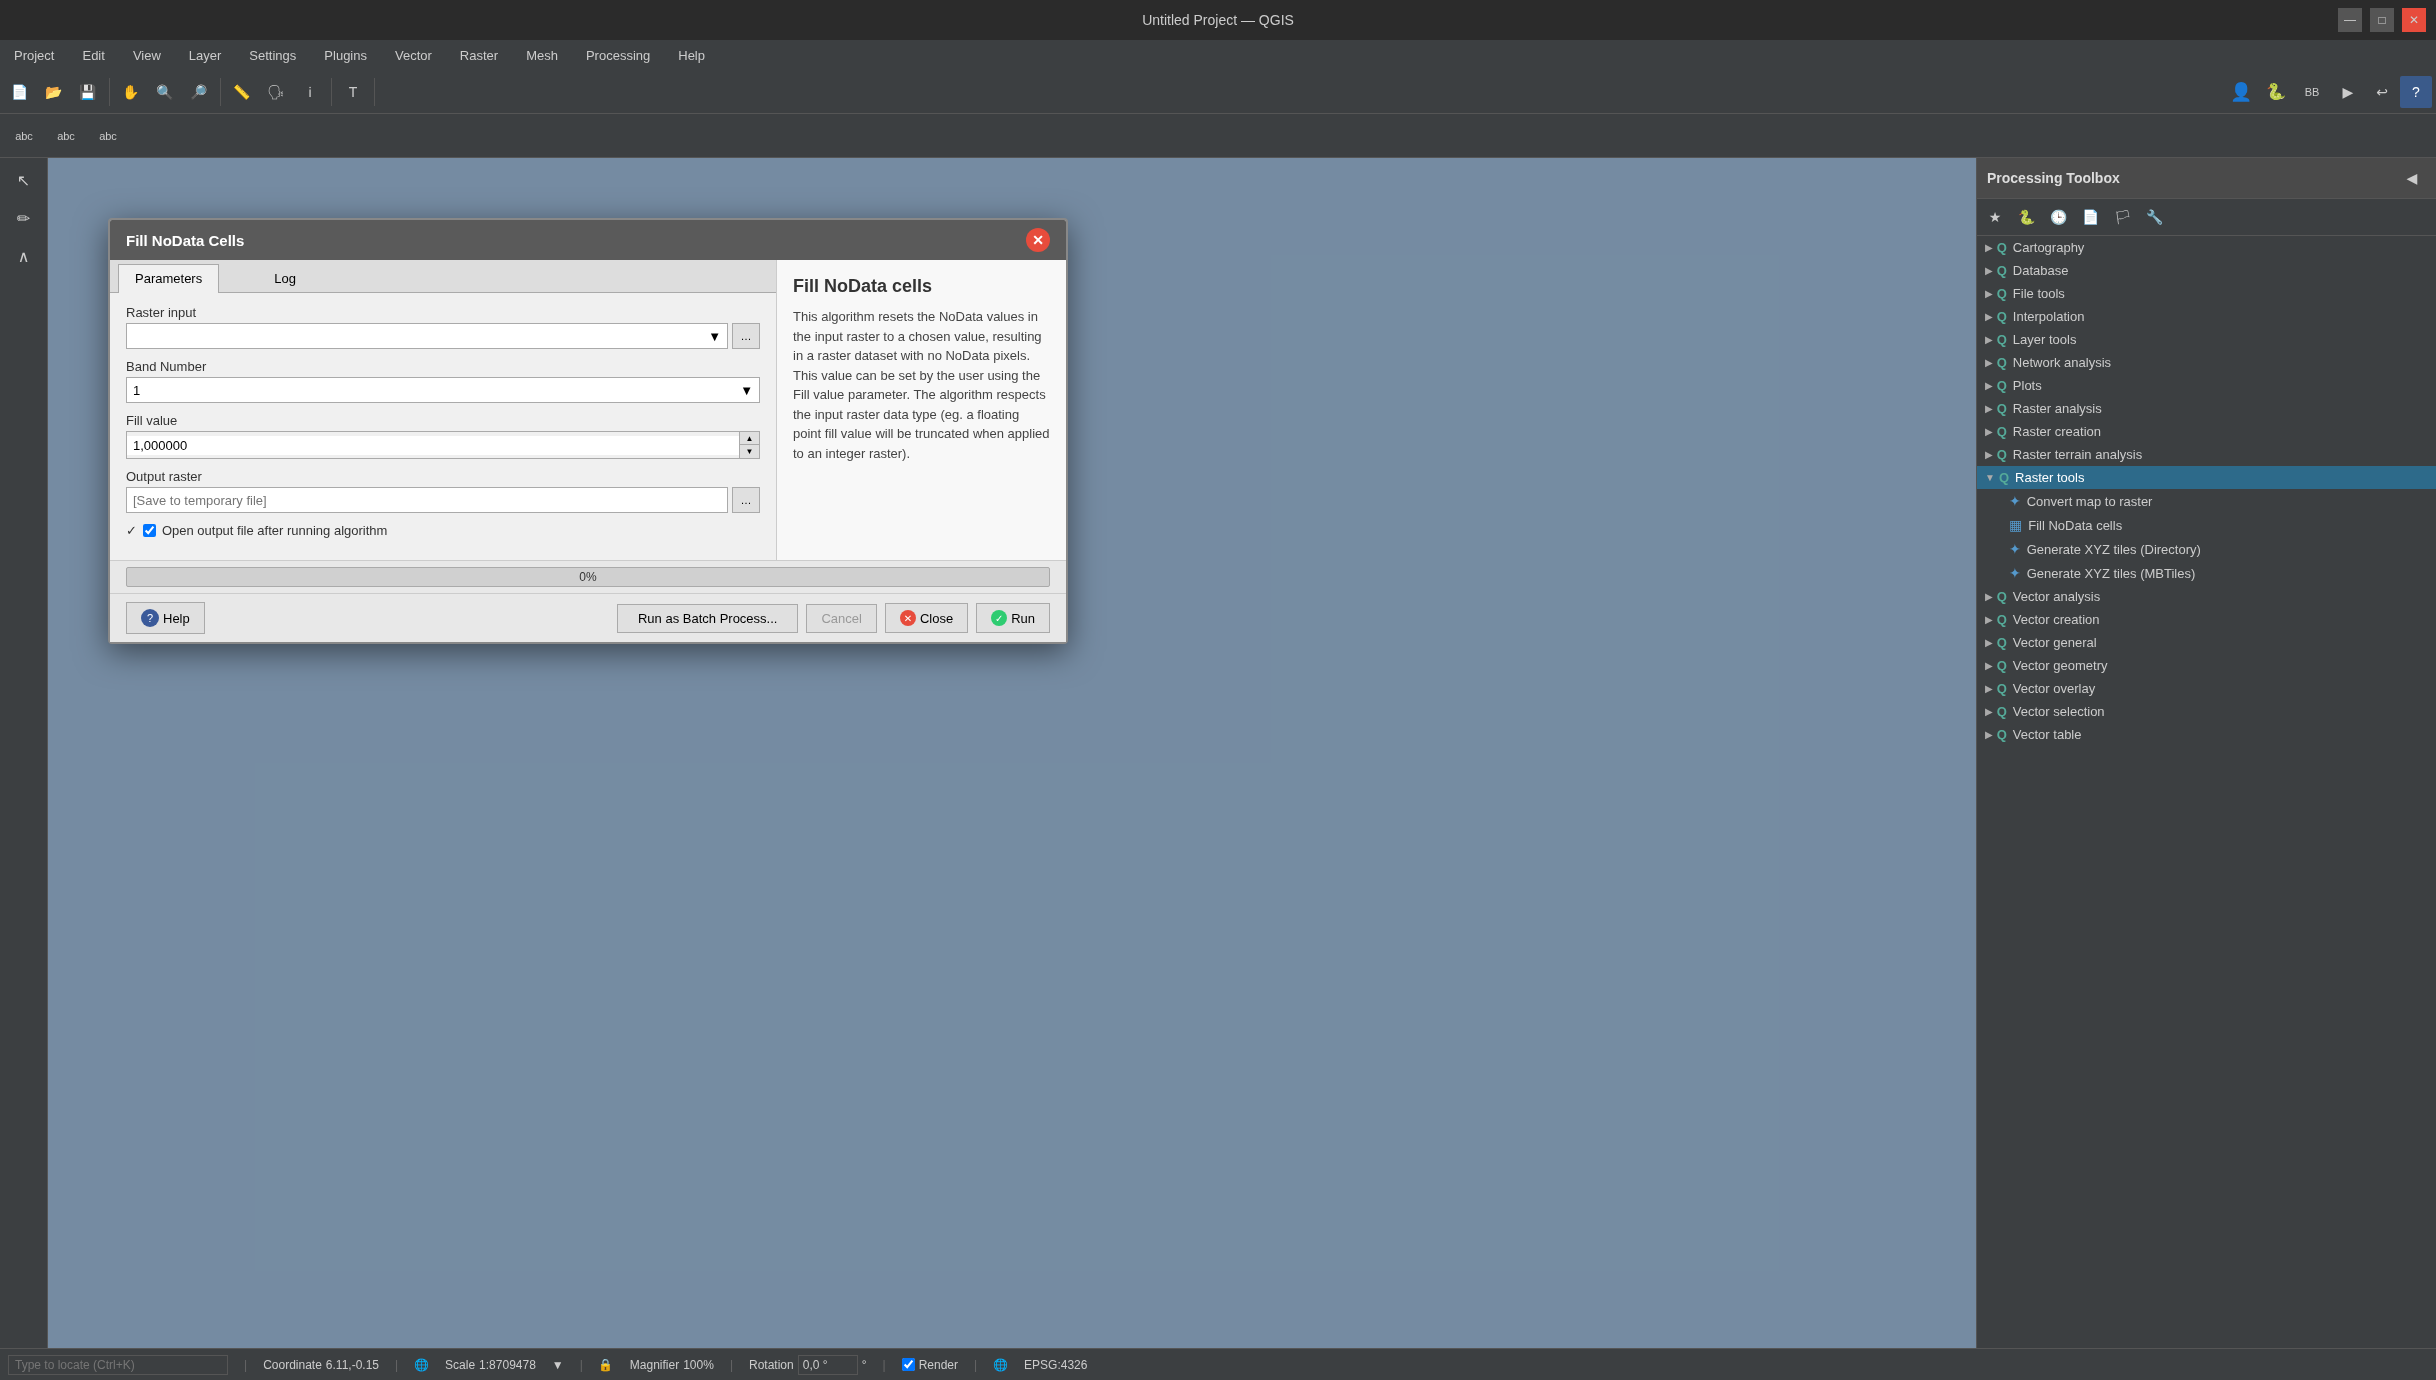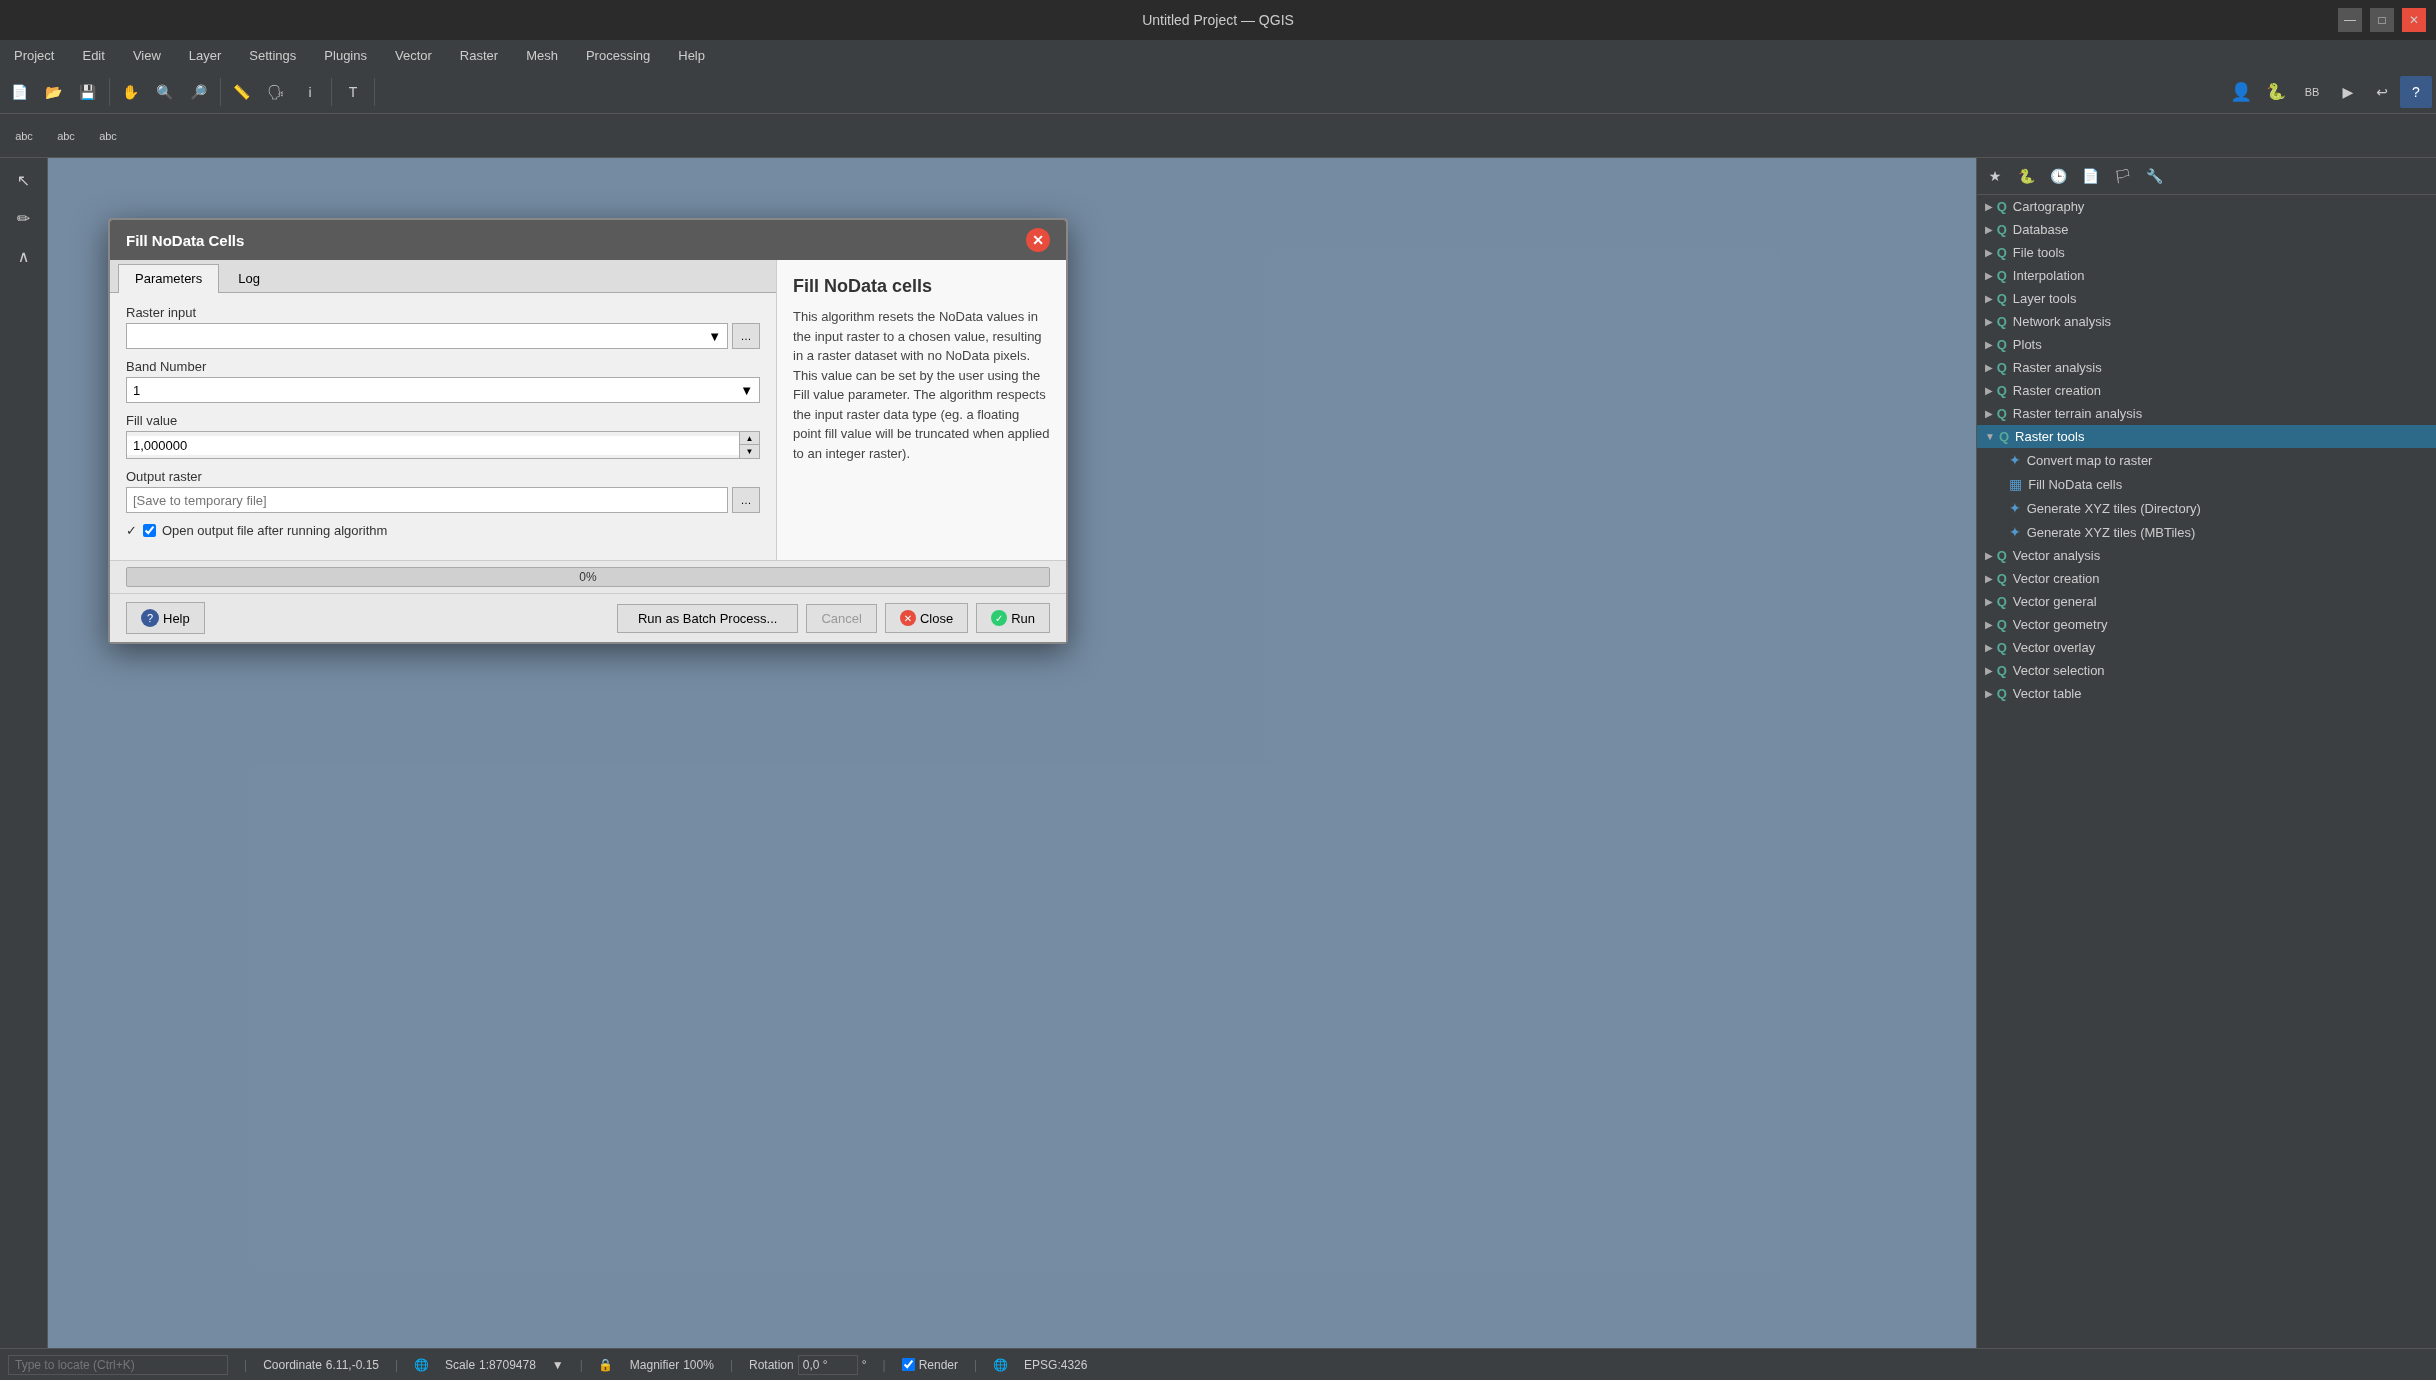--- a/index.html
+++ b/index.html
@@ -264,20 +264,21 @@
       padding: 0;
       display: flex;
       flex-direction: column;
     }
     .dialog-tabs {
       display: flex;
       background: #ddd;
       border-bottom: 1px solid #aaa;
       padding: 0 8px;
       padding-top: 4px;
+      gap: 36px;
     }
     .dialog-tab {
       padding: 6px 16px;
       cursor: pointer;
       border: 1px solid transparent;
       border-bottom: none;
       font-size: 13px;
       background: transparent;
       margin-right: 2px;
     }
@@ -664,20 +665,26 @@
           <button class="btn-run">
             <span style="background:#2ecc71;color:#fff;border-radius:50%;width:16px;height:16px;display:inline-flex;align-items:center;justify-content:center;font-size:10px;">✓</span>
             <span>Run</span>
           </button>
         </div>
       </div>
     </div>
   </div>
 
   <div class="processing-toolbox">
+    <div class="processing-header">
+      <span>Processing Toolbox</span>
+      <div style="display:flex; gap:2px;">
+        <button class="proc-btn">◀</button>
+      </div>
+    </div>
     <div class="processing-toolbar">
       <button class="proc-btn">★</button>
       <button class="proc-btn">🐍</button>
       <button class="proc-btn">🕒</button>
       <button class="proc-btn">📄</button>
       <button class="proc-btn">🏳</button>
       <button class="proc-btn">🔧</button>
     </div>
     <div class="tree-container">
 

